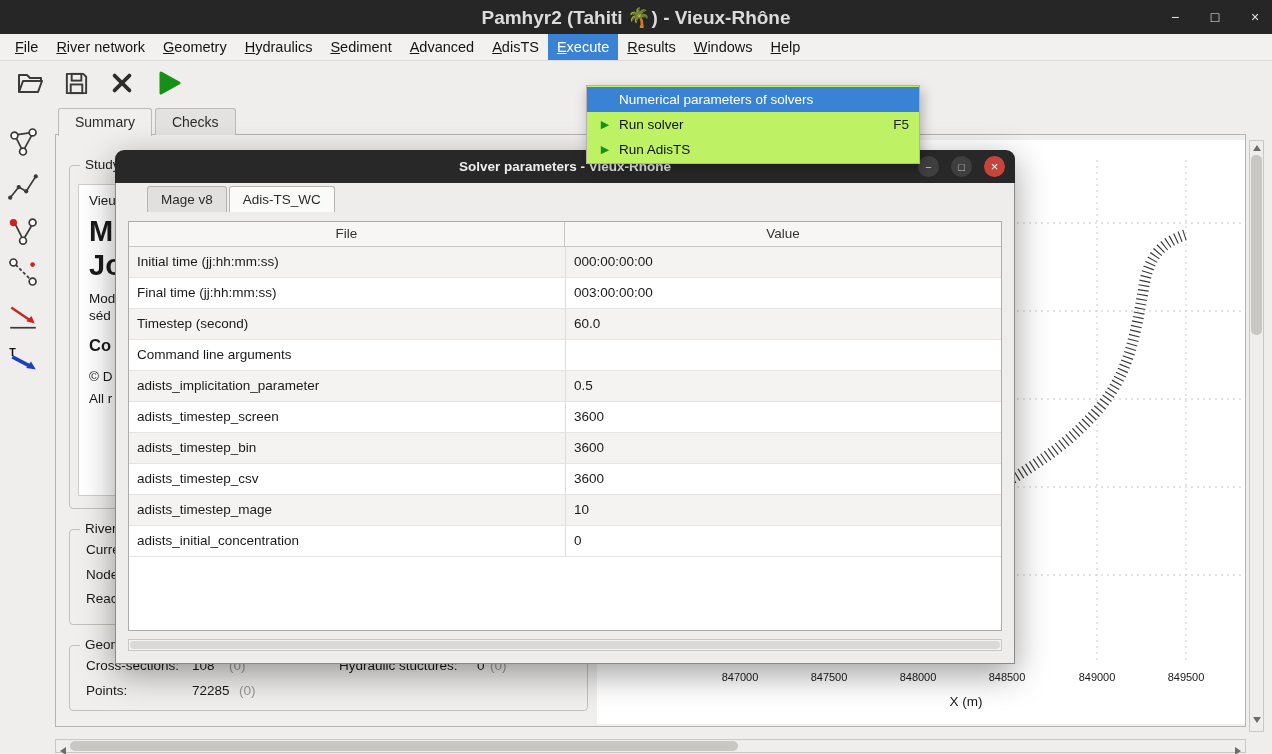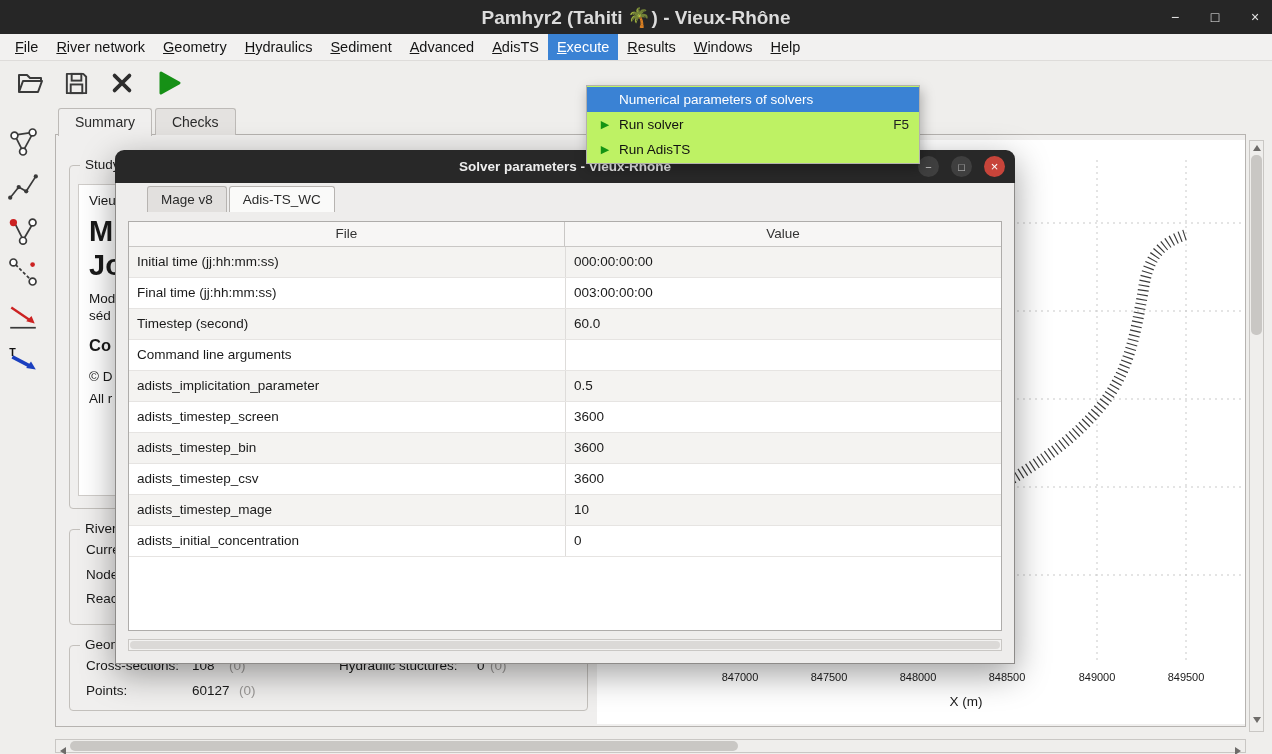--- a/index.html
+++ b/index.html
@@ -233,21 +233,21 @@
 
   <div class="group" style="left:13px;top:510px;width:517px;height:64px;">
     <span class="group-label">Geome</span>
     <span class="grp-row" style="left:16px;top:12px;">Cross-sections:</span>
     <span class="grp-row" style="left:122px;top:12px;">108</span>
     <span class="grp-row muted" style="left:159px;top:12px;">(0)</span>
     <span class="grp-row" style="left:269px;top:12px;">Hydraulic stuctures:</span>
     <span class="grp-row" style="left:407px;top:12px;">0</span>
     <span class="grp-row muted" style="left:420px;top:12px;">(0)</span>
     <span class="grp-row" style="left:16px;top:37px;">Points:</span>
-    <span class="grp-row" style="left:122px;top:37px;">60127</span>
+    <span class="grp-row" style="left:122px;top:37px;">72285</span>
     <span class="grp-row muted" style="left:169px;top:37px;">(0)</span>
   </div>
 
   <div class="plot">
     <svg width="648" height="584" viewBox="0 0 648 584">
 
       <g stroke="#c9c9c9" stroke-width="1" stroke-dasharray="2 4">
         <line x1="143" y1="20" x2="143" y2="522"></line>
         <line x1="232" y1="20" x2="232" y2="522"></line>
         <line x1="321" y1="20" x2="321" y2="522"></line>

